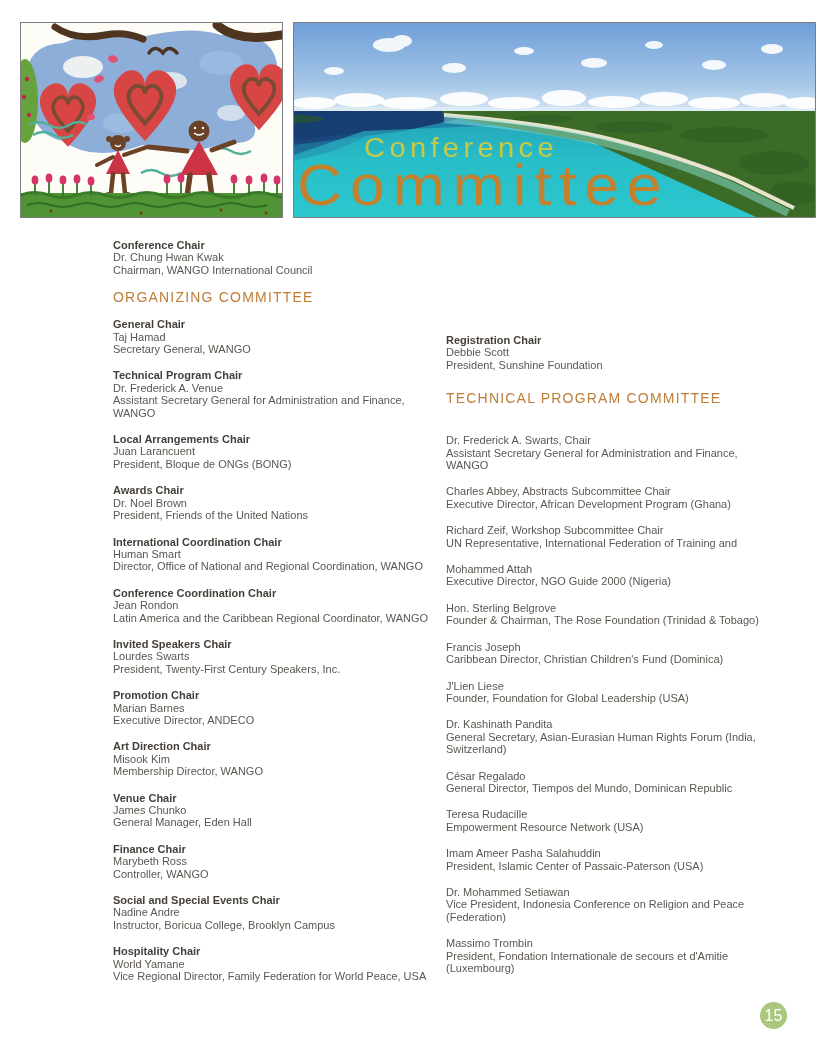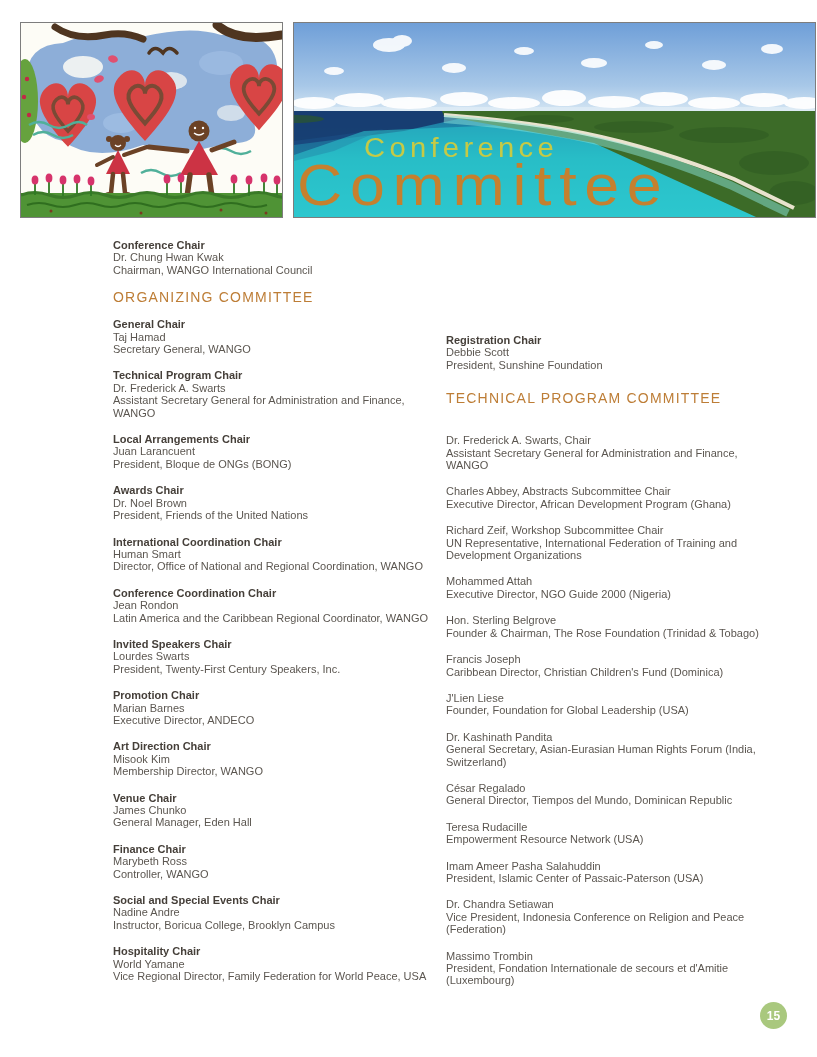--- a/index.html
+++ b/index.html
@@ -17,21 +17,21 @@
   .col-left{left:113px;top:239px;width:335px;}
   .col-right{left:446px;top:334px;width:348px;}
   .entry{margin:0 0 14px 0;}
   .entry-line{font-size:11px;line-height:12.4px;color:#5b5650;white-space:nowrap;}
   .entry-title{font-weight:bold;color:#453f39;}
   .section-heading{font-size:14px;line-height:15px;letter-spacing:1.2px;color:#bd7d36;
         white-space:nowrap;}
   .heading-org{margin:10px 0 13px 0;}
   .heading-tech{margin:20px 0 28px 0;}
   .page-badge{position:absolute;left:760px;top:1002px;width:27px;height:27px;border-radius:50%;
-        background:#a9c87e;color:#ffffff;font-size:12px;font-weight:bold;
+        background:#a9c87e;color:#ffffff;font-size:16px;font-weight:normal;
         display:flex;align-items:center;justify-content:center;}
 </style>
 </head>
 <body>
 
 <div class="page">
 
   <div class="img-frame frame-left">
     <svg width="261" height="194" viewBox="0 0 261 194">
       <defs>
@@ -207,21 +207,21 @@
         <div class="entry-line">Chairman, WANGO International Council</div>
       </div>
       <div class="section-heading heading-org">ORGANIZING COMMITTEE</div>
       <div class="entry">
         <div class="entry-line entry-title">General Chair</div>
         <div class="entry-line">Taj Hamad</div>
         <div class="entry-line">Secretary General, WANGO</div>
       </div>
       <div class="entry">
         <div class="entry-line entry-title">Technical Program Chair</div>
-        <div class="entry-line">Dr. Frederick A. Swarts</div>
+        <div class="entry-line">Dr. Frederick A. Venue</div>
         <div class="entry-line">Assistant Secretary General for Administration and Finance,</div>
         <div class="entry-line">WANGO</div>
       </div>
       <div class="entry">
         <div class="entry-line entry-title">Local Arrangements Chair</div>
         <div class="entry-line">Juan Larancuent</div>
         <div class="entry-line">President, Bloque de ONGs (BONG)</div>
       </div>
       <div class="entry">
         <div class="entry-line entry-title">Awards Chair</div>
@@ -286,21 +286,20 @@
         <div class="entry-line">Assistant Secretary General for Administration and Finance,</div>
         <div class="entry-line">WANGO</div>
       </div>
       <div class="entry">
         <div class="entry-line">Charles Abbey, Abstracts Subcommittee Chair</div>
         <div class="entry-line">Executive Director, African Development Program (Ghana)</div>
       </div>
       <div class="entry">
         <div class="entry-line">Richard Zeif, Workshop Subcommittee Chair</div>
         <div class="entry-line">UN Representative, International Federation of Training and</div>
-        <div class="entry-line">Development Organizations</div>
       </div>
       <div class="entry">
         <div class="entry-line">Mohammed Attah</div>
         <div class="entry-line">Executive Director, NGO Guide 2000 (Nigeria)</div>
       </div>
       <div class="entry">
         <div class="entry-line">Hon. Sterling Belgrove</div>
         <div class="entry-line">Founder &amp; Chairman, The Rose Foundation  (Trinidad &amp; Tobago)</div>
       </div>
       <div class="entry">
@@ -322,21 +321,21 @@
       </div>
       <div class="entry">
         <div class="entry-line">Teresa Rudacille</div>
         <div class="entry-line">Empowerment Resource Network (USA)</div>
       </div>
       <div class="entry">
         <div class="entry-line">Imam Ameer Pasha Salahuddin</div>
         <div class="entry-line">President, Islamic Center of Passaic-Paterson (USA)</div>
       </div>
       <div class="entry">
-        <div class="entry-line">Dr. Chandra Setiawan</div>
+        <div class="entry-line">Dr. Mohammed Setiawan</div>
         <div class="entry-line">Vice President, Indonesia Conference on Religion and Peace</div>
         <div class="entry-line">(Federation)</div>
       </div>
       <div class="entry">
         <div class="entry-line">Massimo Trombin</div>
         <div class="entry-line">President, Fondation Internationale de secours et d'Amitie</div>
         <div class="entry-line">(Luxembourg)</div>
       </div>
     </div>
 

